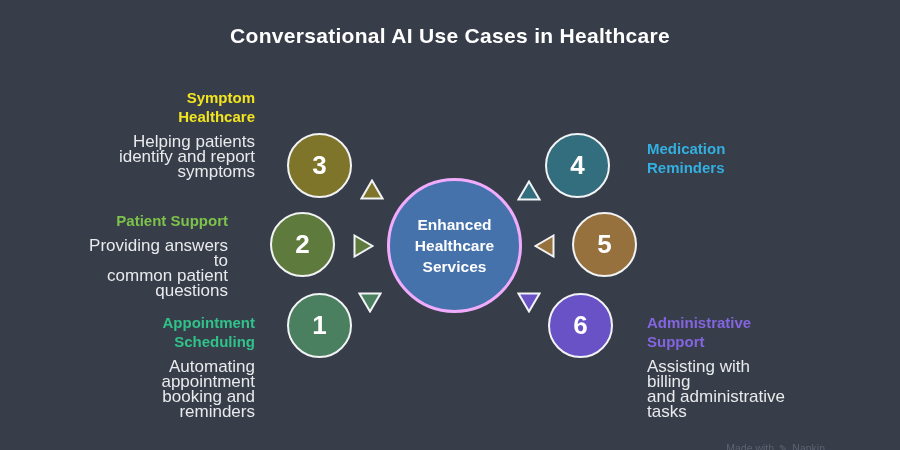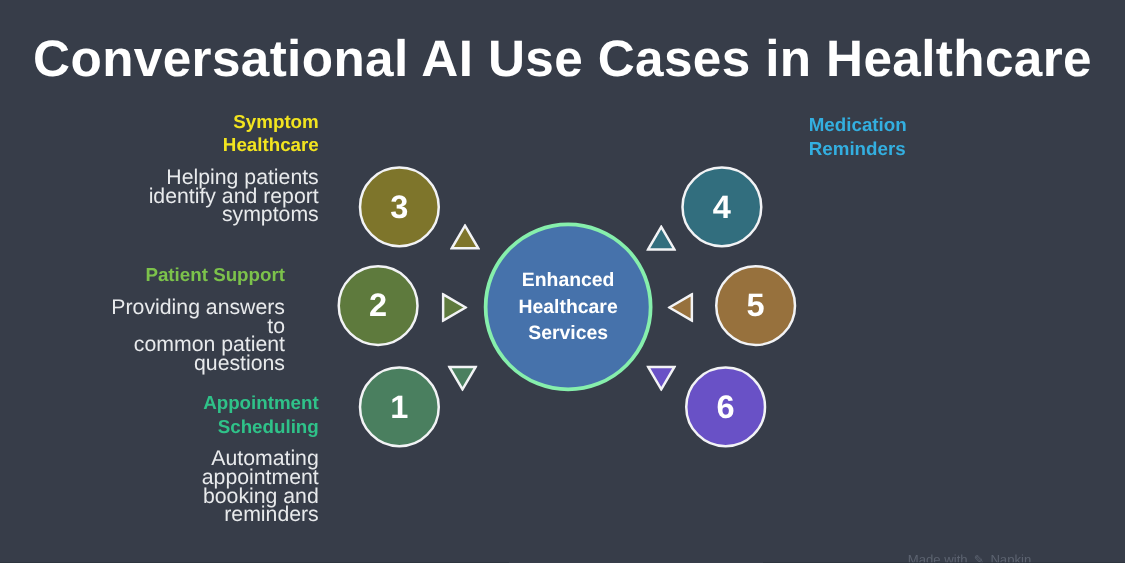--- a/index.html
+++ b/index.html
@@ -3,57 +3,57 @@
 <meta charset="utf-8">
 <style>
   html,body{margin:0;padding:0;background:#2b303a;}
   .board{
     position:relative;width:900px;height:450px;overflow:hidden;
     background:#373D49;
     font-family:"Liberation Sans","DejaVu Sans",sans-serif;
   }
   .title{
     position:absolute;top:24px;left:0;width:100%;margin:0;
-    text-align:center;color:#ffffff;font-size:41px;font-weight:bold;
+    text-align:center;color:#ffffff;font-size:21px;font-weight:bold;
     letter-spacing:0.3px;
   }
   
   .tb{position:absolute;}
   .tb .tb-title{font-size:15px;font-weight:bold;line-height:19px;margin-bottom:8px;}
   .tb .tb-desc{font-size:17px;line-height:15px;color:#E8EAEC;white-space:pre-line;}
   .tb.right-align{text-align:right;}
   .tb.left-align{text-align:left;}
   .tb-3{right:645px;top:88px;width:140px;}
   .tb-2{right:672px;top:211px;width:155px;}
   .tb-1{right:645px;top:313px;width:140px;}
   .tb-4{left:647px;top:91px;width:135px;}
   .tb-5{left:675px;top:204px;width:140px;}
   .tb-6{left:647px;top:313px;width:140px;}
   .accent-1{color:#2FC289;}
   .accent-2{color:#7CC24B;}
   .accent-3{color:#F2E41F;}
-  .accent-4{color:#33AFE0;}
+  .accent-4{color:#33AFE0;margin-top:48px;}
   .accent-5{color:#EF8E35;}
   .accent-6{color:#8465E0;}
   
   .node{
     position:absolute;width:61px;height:61px;border-radius:50%;
     border:2.5px solid #F2F3F5;display:flex;align-items:center;justify-content:center;
   }
   .node span{color:#ffffff;font-size:26px;font-weight:bold;}
   .node-3{left:287px;top:133px;background:#7E752B;}
   .node-2{left:270px;top:212px;background:#5E7A3D;}
   .node-1{left:287px;top:293px;background:#4A7F5F;}
   .node-4{left:545px;top:133px;background:#326E7E;}
   .node-5{left:572px;top:212px;background:#97713D;}
   .node-6{left:548px;top:293px;background:#6951C6;}
   
   .center-node{
     position:absolute;left:387px;top:178px;width:129px;height:129px;
-    border-radius:50%;border:3px solid #86efac;background:#4672AB;
+    border-radius:50%;border:3px solid #f0abfc;background:#4672AB;
     display:flex;align-items:center;justify-content:center;
   }
   .center-node .center-label{
     width:100px;text-align:center;color:#ffffff;
     font-size:15.5px;font-weight:bold;line-height:21px;
   }
   
   .arrow{position:absolute;display:block;}
   .arrow-3{left:360px;top:179px;}
   .arrow-4{left:517px;top:180px;}
@@ -90,20 +90,26 @@
   </div>
   <div class="tb tb-2 right-align">
     <div class="tb-title accent-2">Patient Support</div>
     <div class="tb-desc">Providing answers to
 common patient
 questions</div>
   </div>
 
   <div class="tb tb-4 left-align">
     <div class="tb-title accent-4">Medication Reminders</div>
+  </div>
+  <div class="tb tb-6 left-align">
+    <div class="tb-title accent-6">Administrative Support</div>
+    <div class="tb-desc">Assisting with billing
+and administrative
+tasks</div>
   </div>
 
   <div class="node node-3">
     <span>3</span>
   </div>
   <div class="node node-2">
     <span>2</span>
   </div>
   <div class="node node-1">
     <span>1</span>

